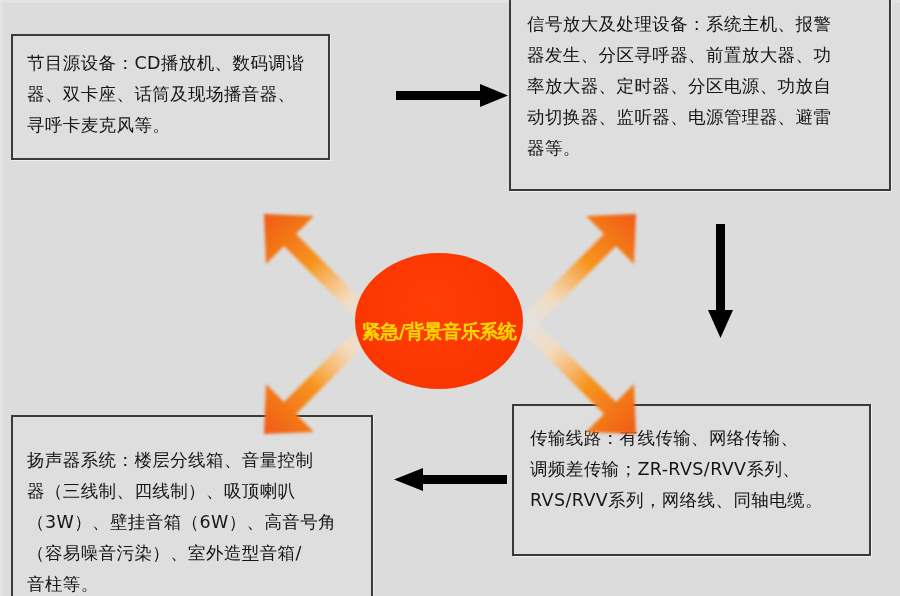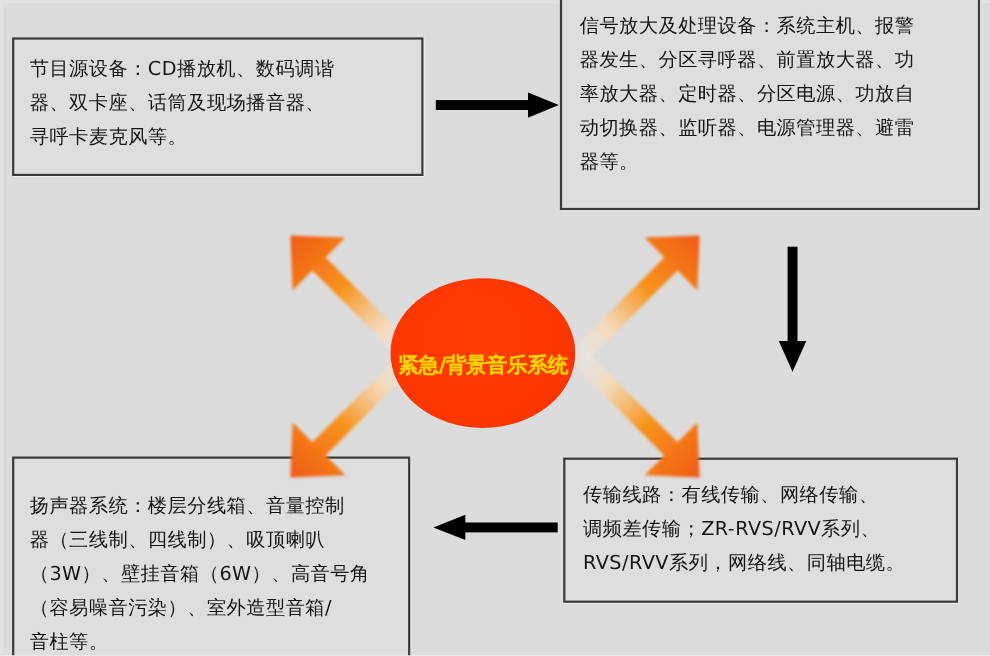--- a/index.html
+++ b/index.html
@@ -43,39 +43,39 @@
     font-size: 17.5px;
     line-height: 31px;
     color: #151515;
     letter-spacing: 0.4px;
     white-space: pre-line;
   }
 
   
   #box-program-source {
     left: 11px; top: 34px;
-    width: 374px; height: 126px;
+    width: 319px; height: 126px;
   }
   #box-program-source .box-text { padding: 12px 14px 0 14px; }
 
   #box-signal-processing {
     left: 509px; top: -10px;
     width: 382px; height: 201px;
   }
   #box-signal-processing .box-text { padding: 17px 14px 0 16px; }
 
   #box-speaker-system {
     left: 11px; top: 415px;
     width: 362px; height: 195px;
   }
   #box-speaker-system .box-text { padding: 13px 12px 0 14px; margin-top: 15px; }
 
   #box-transmission-lines {
-    left: 512px; top: 416px;
-    width: 359px; height: 132px;
+    left: 512px; top: 404px;
+    width: 359px; height: 152px;
   }
   #box-transmission-lines .box-text { padding: 17px 14px 0 16px; }
 
   
   #center-circle {
     position: absolute;
     left: 355px; top: 253px;
     width: 168px; height: 136px;
     border-radius: 50%;
     background: radial-gradient(circle at 45% 40%, #ff3d05 0%, #fa3600 70%, #f03200 100%);

